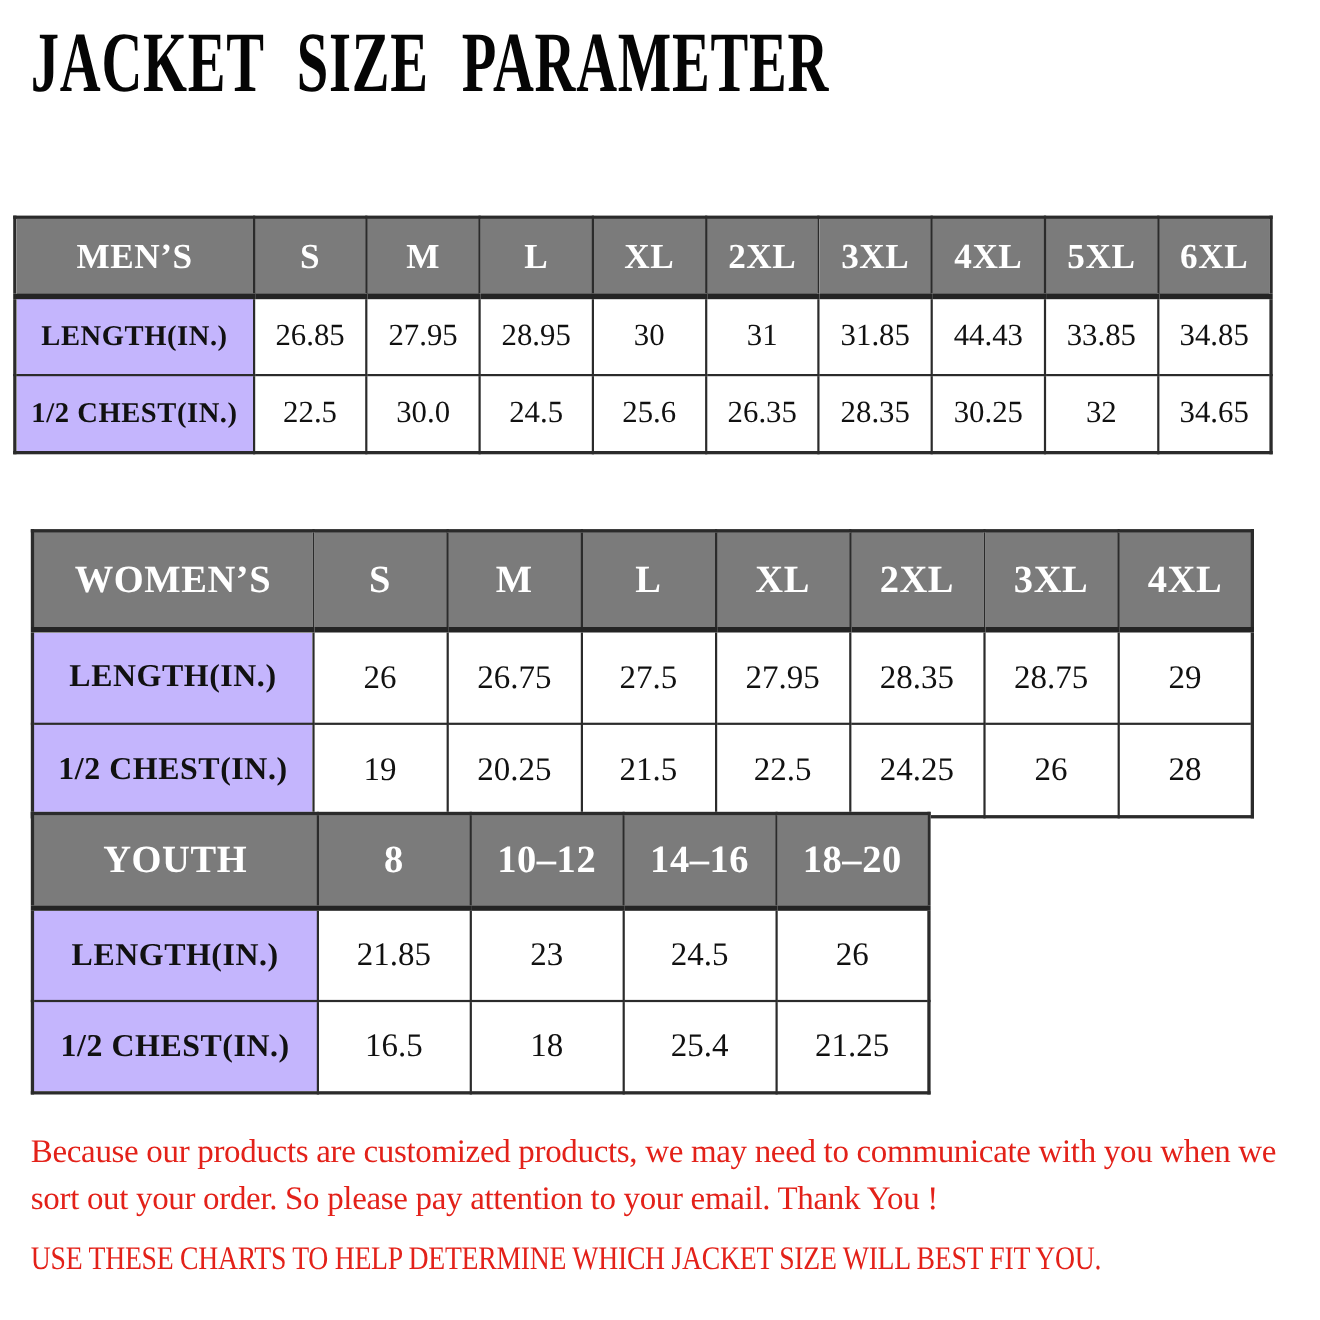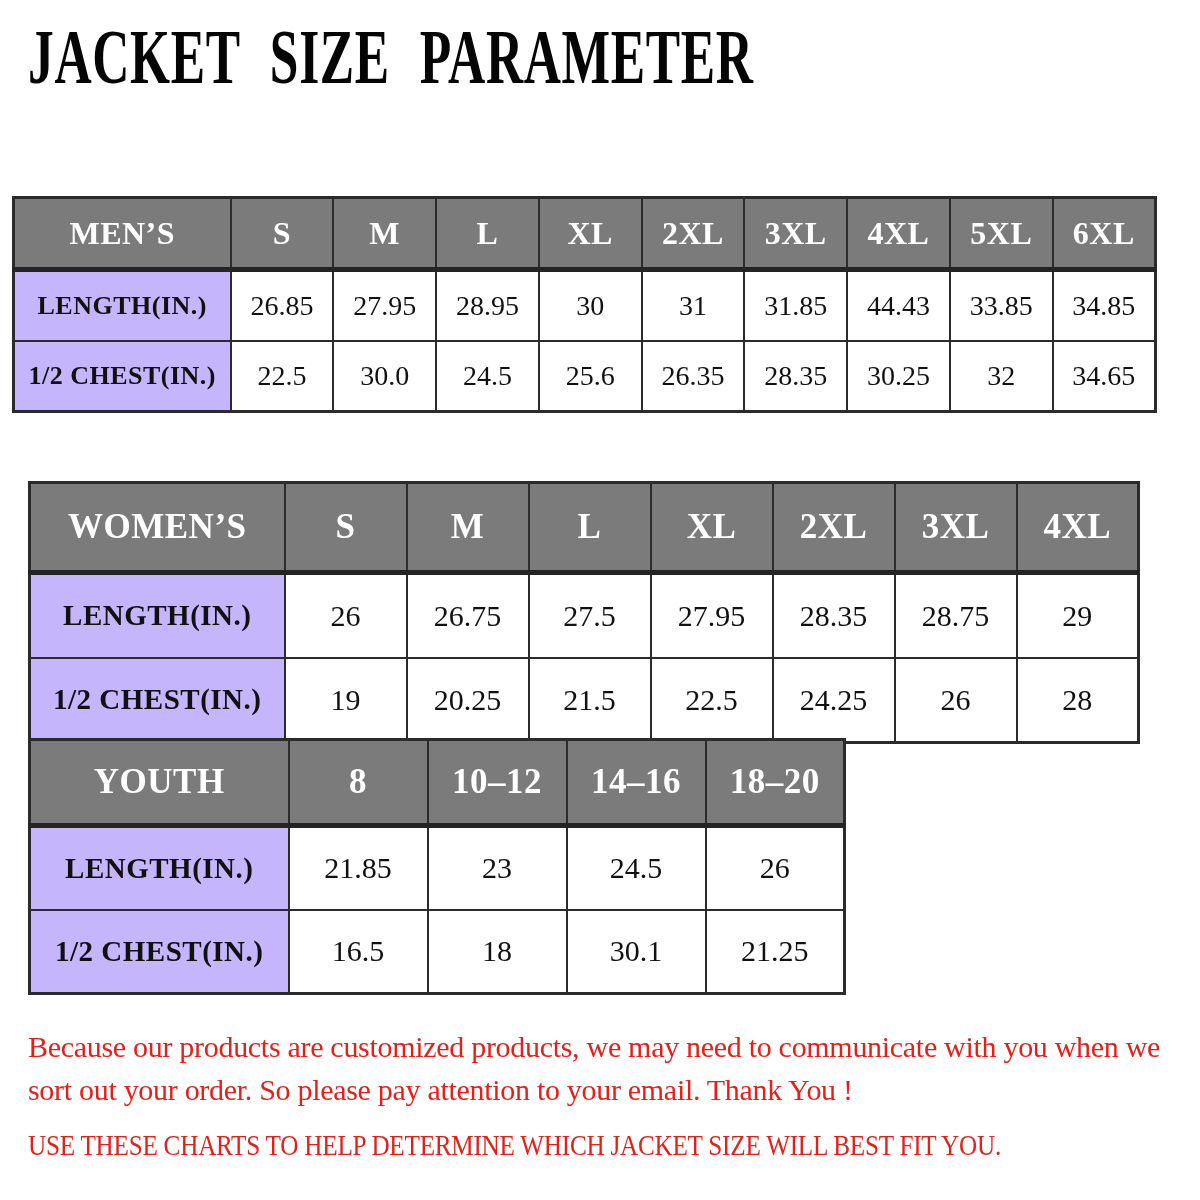--- a/index.html
+++ b/index.html
@@ -206,21 +206,21 @@
           <th>LENGTH(IN.)</th>
           <td>21.85</td>
           <td>23</td>
           <td>24.5</td>
           <td>26</td>
         </tr>
         <tr>
           <th>1/2 CHEST(IN.)</th>
           <td>16.5</td>
           <td>18</td>
-          <td>30.1</td>
+          <td>25.4</td>
           <td>21.25</td>
         </tr>
       </tbody>
     </table>
 
   <div class="footer-note">Because our products are customized products, we may need to communicate with you when we sort out your order. So please pay attention to your email. Thank You !</div>
 
   <div class="footer-instruction">USE THESE CHARTS TO HELP DETERMINE WHICH JACKET SIZE WILL BEST FIT YOU.</div>
 
 </div>

